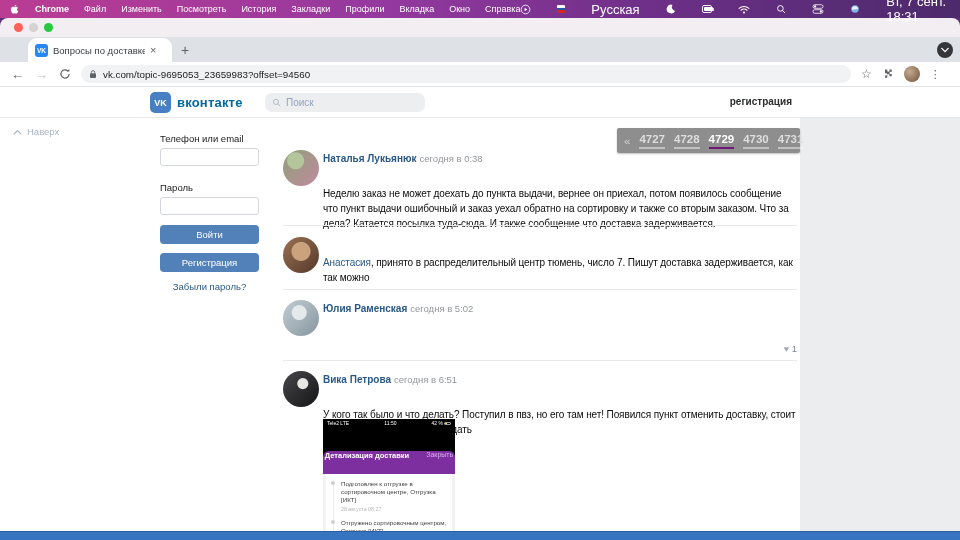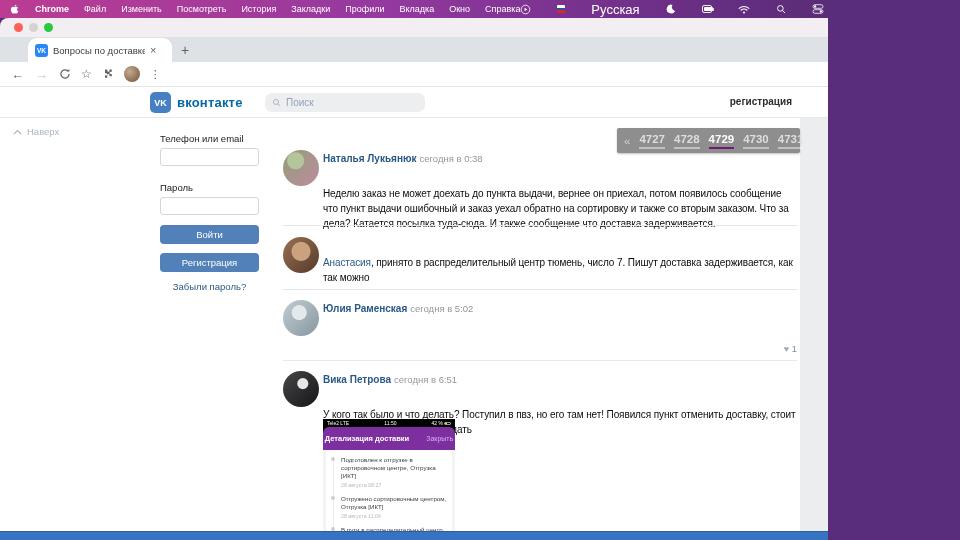--- a/index.html
+++ b/index.html
@@ -1,18 +1,18 @@
 <!DOCTYPE html>
 <html><head>
 <meta charset="utf-8">
 <style>
   * { margin:0; padding:0; box-sizing:border-box; }
   html,body { width:960px; height:540px; overflow:hidden; }
   body { font-family:"Liberation Sans","DejaVu Sans",sans-serif; background:#5a2d7a; }
-  .screen { position:relative; width:828px; height:540px; overflow:hidden; }
+  .screen { position:relative; width:960px; height:540px; overflow:hidden; }
 
   
   .menubar { position:absolute; top:0; left:0; width:960px; height:18px;
     background:linear-gradient(90deg,#bb3c93 0%,#94399f 40%,#6b2f86 70%,#4c2a6b 100%);
     display:flex; align-items:center; color:#fff; font-size:9px; padding:0 10px; z-index:60; }
   .mb-left { display:flex; align-items:center; gap:15px; }
   .mb-item { white-space:nowrap; }
   .mb-item.bold { font-weight:bold; }
   .mb-right { margin-left:auto; display:flex; align-items:center; gap:26px; font-size:13px; }
   .flag { width:12px; height:8px; display:inline-block; border-radius:1px; overflow:hidden; }
@@ -91,21 +91,21 @@
   .mention { color:#2a5885; }
   .divider { position:absolute; left:283px; width:514px; border-top:1px solid #e7e8ec; }
   .likes { position:absolute; left:763px; width:34px; text-align:right; font-size:9.5px; color:#818c99; }
   .likes .heart { color:#a3abb8; font-size:9px; }
 
   
   .shot { position:absolute; left:323px; top:301px; width:132px; height:121px; background:#000; overflow:hidden; }
   .shot-status { height:8px; background:#000; color:#fff; font-size:5px; display:flex; align-items:center; justify-content:space-between; padding:0 4px; }
   .sbatt { display:inline-flex; align-items:center; gap:1px; }
   .sbatt b { width:7px; height:3px; border:0.5px solid #9a9a9a; border-radius:1px; background:linear-gradient(90deg,#ffd60a 0 45%,transparent 45%); display:inline-block; }
-  .shot-head { height:23px; background:#7d2f9f; border-radius:6px 6px 0 0; display:flex; align-items:center; justify-content:center; gap:17px; }
+  .shot-head { height:23px; background:#7d2f9f; border-radius:6px 6px 0 0; display:flex; justify-content:center; gap:17px;margin-top:24px; }
   .shot-title { color:#fff; font-size:7.5px; font-weight:bold; }
   .shot-close { color:#d9aef2; font-size:7px; }
   .shot-list { background:#f3f3f3; height:90px; padding:0 3px; }
   .shot-card { background:#fff; height:100%; position:relative; padding:6px 4px 0 15px; }
   .tline { position:absolute; left:7px; top:6px; bottom:0; width:1px; background:#ececec; }
   .titem { position:relative; margin-bottom:7px; }
   .titem::before { content:""; position:absolute; left:-10px; top:1px; width:4px; height:4px; border-radius:50%; background:#cfcfcf; }
   .titem .tx { font-size:6.2px; color:#3c3c3c; line-height:8px; }
   .titem .dt { font-size:5.3px; color:#b9b9b9; margin-top:2px; }
 
@@ -210,20 +210,29 @@
 
   <div class="toolbar">
     <span class="nav-ic">←</span>
     <span class="nav-ic disabled">→</span>
     <span class="nav-ic">
       <svg width="12" height="12" viewBox="0 0 16 16">
           <path d="M13.5 8a5.5 5.5 0 1 1-1.7-4" fill="none" stroke="#5f6368" stroke-width="1.6"></path>
           <path d="M13.8 1.2v3.6h-3.6z" fill="#5f6368"></path>
         </svg>
     </span>
+    <div class="omnibox">
+      <span>
+        <svg width="8" height="10" viewBox="0 0 12 14">
+            <rect x="1.5" y="6" width="9" height="7" rx="1.5" fill="#5f6368"></rect>
+            <path d="M3.5 6V4.5a2.5 2.5 0 0 1 5 0V6" fill="none" stroke="#5f6368" stroke-width="1.4"></path>
+          </svg>
+      </span>
+      <span class="url">vk.com/topic-9695053_23659983?offset=94560</span>
+    </div>
     <div class="tb-right">
       <span class="star">☆</span>
       <span>
         <svg width="12" height="12" viewBox="0 0 16 16">
             <path d="M4 2h3v1.5a1.5 1.5 0 0 0 3 0V2h3v3h-1.5a1.5 1.5 0 0 0 0 3H13v3h-3v-1.5a1.5 1.5 0 0 0-3 0V13H4v-3h1.5a1.5 1.5 0 0 0 0-3H4z" fill="#5f6368"></path>
           </svg>
       </span>
       <span class="chr-avatar"></span>
       <span class="kebab">⋮</span>
     </div>

